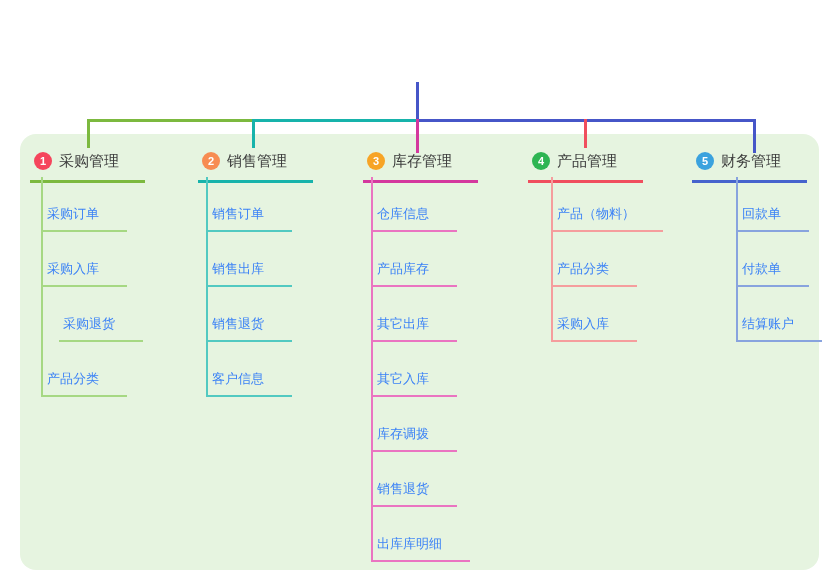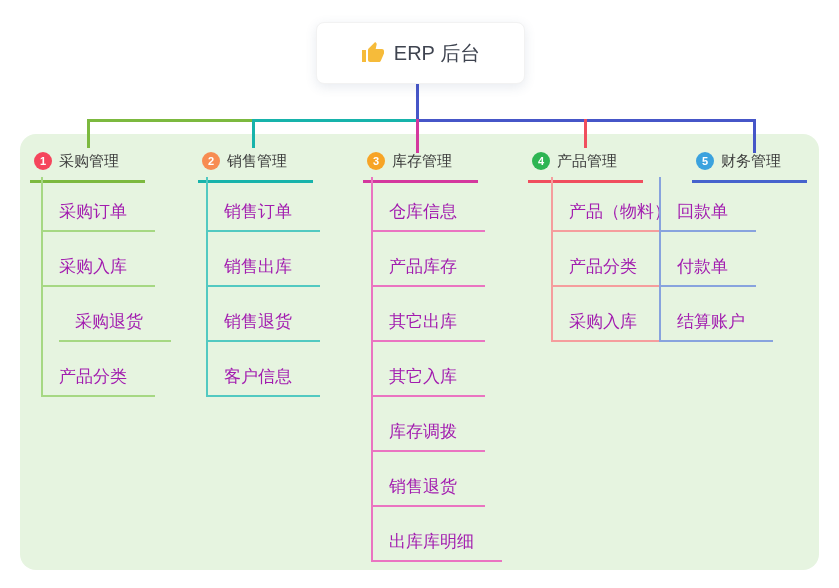--- a/index.html
+++ b/index.html
@@ -34,49 +34,41 @@
   .branch-title{font-size:15px;color:#3d3d3d;}
   .badge{
     width:18px;height:18px;border-radius:50%;flex:0 0 18px;
     display:flex;align-items:center;justify-content:center;
     color:#fff;font-size:11px;font-weight:bold;line-height:1;
   }
   .branch-children{position:absolute;top:177px;border-left:2px solid transparent;}
   .child-row{height:55px;position:relative;}
   .child-label{
     position:absolute;left:0;bottom:0;white-space:nowrap;
-    padding:0 28px 7px 16px;font-size:17px;color:#a21caf;
+    padding:0 28px 7px 4px;font-size:13px;color:#3b82f6;
     border-bottom:2px solid transparent;cursor:pointer;
   }
 </style>
 </head>
 <body>
 
 <div class="canvas">
 
   <div class="panel"></div>
 
   <div class="conn" style="left: 416px; top: 82px; width: 3px; height: 38px; background: rgb(70, 86, 200);"></div>
   <div class="conn" style="left: 87px; top: 119px; width: 167px; height: 3px; background: rgb(124, 185, 63);"></div>
   <div class="conn" style="left: 254px; top: 119px; width: 163px; height: 3px; background: rgb(23, 179, 171);"></div>
   <div class="conn" style="left: 417px; top: 119px; width: 339px; height: 3px; background: rgb(70, 86, 200);"></div>
   <div class="conn" style="left: 87px; top: 119px; width: 3px; height: 29px; background: rgb(124, 185, 63);"></div>
   <div class="conn" style="left: 252px; top: 119px; width: 3px; height: 29px; background: rgb(23, 179, 171);"></div>
   <div class="conn" style="left: 416px; top: 119px; width: 3px; height: 34px; background: rgb(212, 56, 158);"></div>
   <div class="conn" style="left: 584px; top: 119px; width: 3px; height: 29px; background: rgb(240, 78, 94);"></div>
   <div class="conn" style="left: 753px; top: 119px; width: 3px; height: 34px; background: rgb(70, 86, 200);"></div>
 
-  <div class="root-card">
-    <span class="thumb">
-      <svg viewBox="0 0 24 24" aria-hidden="true">
-        <path fill="#f6bb3a" d="M1 21h4V9H1v12zM23 10c0-1.1-.9-2-2-2h-6.31l.95-4.57.03-.32c0-.41-.17-.79-.44-1.06L14.17 1 7.59 7.59C7.22 7.95 7 8.45 7 9v10c0 1.1.9 2 2 2h9c.83 0 1.54-.5 1.84-1.22l3.02-7.05c.09-.23.14-.47.14-.73v-2z"></path>
-      </svg>
-    </span>
-    <span>ERP 后台</span>
-  </div>
 
   <div id="branches">
       <div class="branch-header" style="left: 30px; border-bottom-color: rgb(124, 185, 63);">
         <span class="badge" style="background: rgb(245, 69, 92);">1</span>
         <span class="branch-title">采购管理</span>
       </div>
       <div class="branch-children" style="left: 41px; border-left-color: rgb(166, 216, 131);">
         <div class="child-row">
           <span class="child-label" style="border-bottom-color: rgb(166, 216, 131);">采购订单</span>
         </div>
@@ -147,21 +139,21 @@
           <span class="child-label" style="border-bottom-color: rgb(245, 157, 157);">产品分类</span>
         </div>
         <div class="child-row">
           <span class="child-label" style="border-bottom-color: rgb(245, 157, 157);">采购入库</span>
         </div>
       </div>
       <div class="branch-header" style="left: 692px; border-bottom-color: rgb(70, 99, 205);">
         <span class="badge" style="background: rgb(59, 162, 222);">5</span>
         <span class="branch-title">财务管理</span>
       </div>
-      <div class="branch-children" style="left: 659px; border-left-color: rgb(136, 163, 222); text-decoration: underline;">
+      <div class="branch-children" style="left: 736px; border-left-color: rgb(136, 163, 222); text-decoration: underline;">
         <div class="child-row">
           <span class="child-label" style="border-bottom-color: rgb(136, 163, 222);">回款单</span>
         </div>
         <div class="child-row">
           <span class="child-label" style="border-bottom-color: rgb(136, 163, 222);">付款单</span>
         </div>
         <div class="child-row">
           <span class="child-label" style="border-bottom-color: rgb(136, 163, 222);">结算账户</span>
         </div>
       </div>

